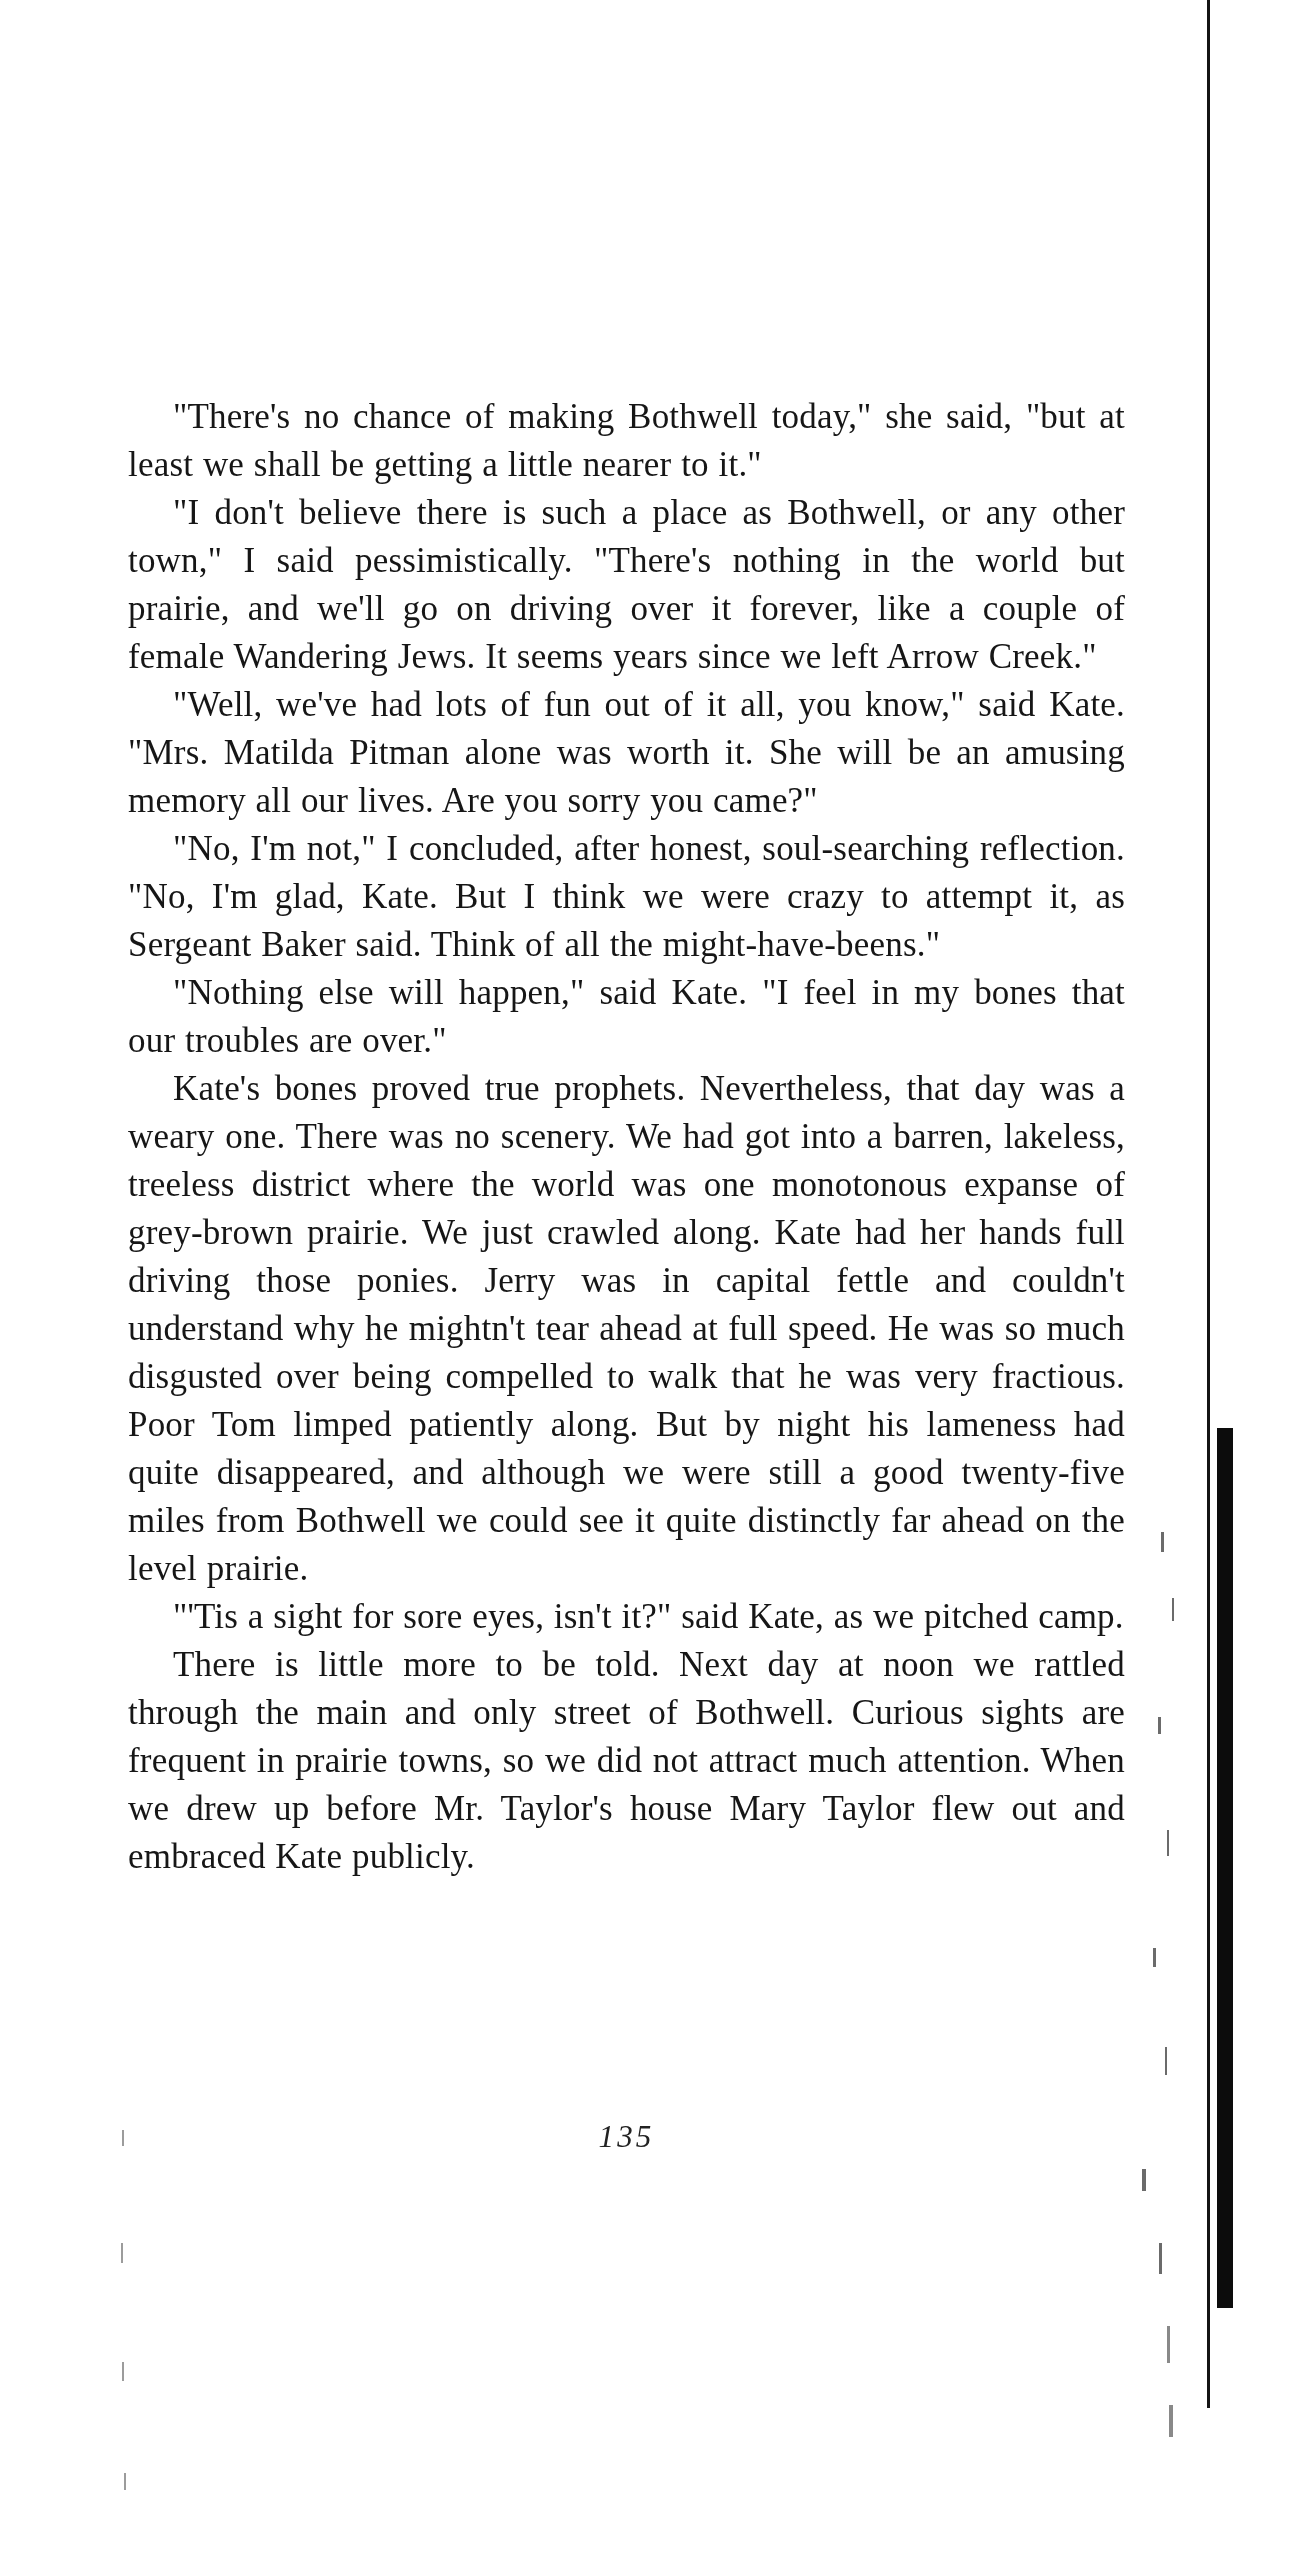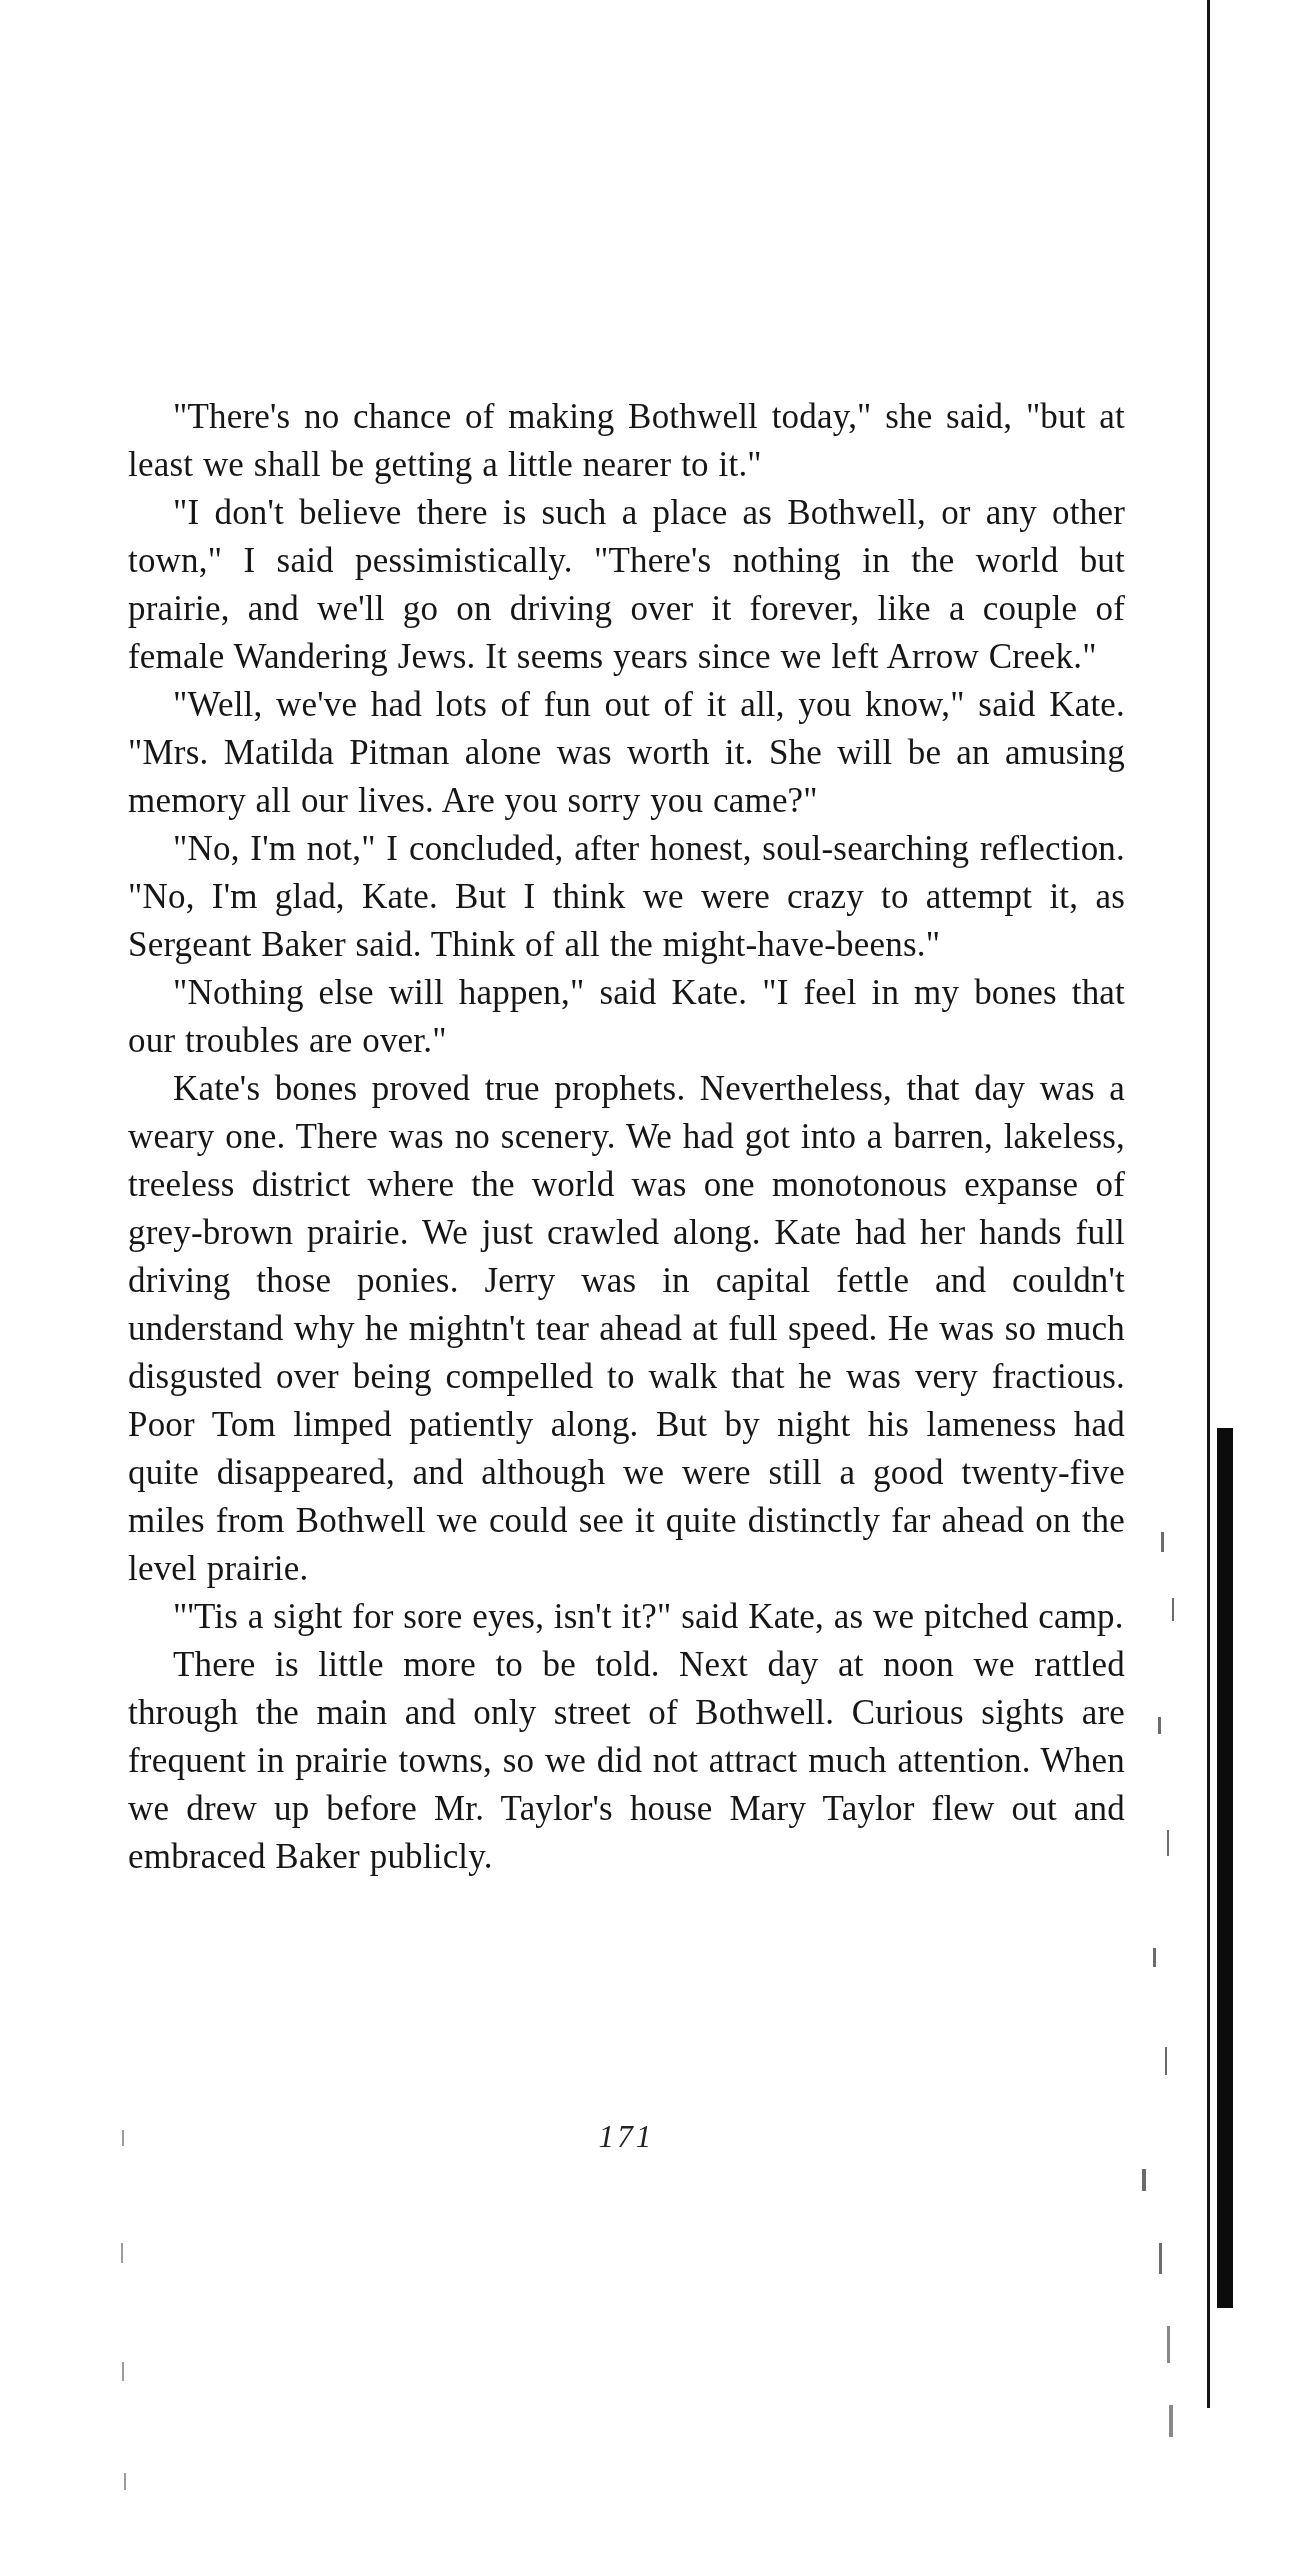--- a/index.html
+++ b/index.html
@@ -86,24 +86,24 @@
 <div class="page">
 
   <div class="text-block">
     <p>"There's no chance of making Bothwell today," she said, "but at least we shall be getting a little nearer to it."</p>
     <p>"I don't believe there is such a place as Bothwell, or any other town," I said pessimistically. "There's nothing in the world but prairie, and we'll go on driving over it forever, like a couple of female Wandering Jews. It seems years since we left Arrow Creek."</p>
     <p>"Well, we've had lots of fun out of it all, you know," said Kate. "Mrs. Matilda Pitman alone was worth it. She will be an amusing memory all our lives. Are you sorry you came?"</p>
     <p>"No, I'm not," I concluded, after honest, soul-searching reflection. "No, I'm glad, Kate. But I think we were crazy to attempt it, as Sergeant Baker said. Think of all the might-have-beens."</p>
     <p>"Nothing else will happen," said Kate. "I feel in my bones that our troubles are over."</p>
     <p>Kate's bones proved true prophets. Nevertheless, that day was a weary one. There was no scenery. We had got into a barren, lakeless, treeless district where the world was one monotonous expanse of grey-brown prairie. We just crawled along. Kate had her hands full driving those ponies. Jerry was in capital fettle and couldn't understand why he mightn't tear ahead at full speed. He was so much disgusted over being compelled to walk that he was very fractious. Poor Tom limped patiently along. But by night his lameness had quite disappeared, and although we were still a good twenty-five miles from Bothwell we could see it quite distinctly far ahead on the level prairie.</p>
     <p>"'Tis a sight for sore eyes, isn't it?" said Kate, as we pitched camp.</p>
-    <p>There is little more to be told. Next day at noon we rattled through the main and only street of Bothwell. Curious sights are frequent in prairie towns, so we did not attract much attention. When we drew up before Mr. Taylor's house Mary Taylor flew out and embraced Baker publicly.</p>
+    <p>There is little more to be told. Next day at noon we rattled through the main and only street of Bothwell. Curious sights are frequent in prairie towns, so we did not attract much attention. When we drew up before Mr. Taylor's house Mary Taylor flew out and embraced Kate publicly.</p>
   </div>
 
-  <div class="page-number">171</div>
+  <div class="page-number">135</div>
 
   <div class="binding-line"></div>
   <div class="binding-bar"></div>
 
   <div class="speck s1"></div>
   <div class="speck s2"></div>
   <div class="speck s3"></div>
   <div class="speck s4"></div>
   <div class="speck s5"></div>
   <div class="speck s6"></div>

